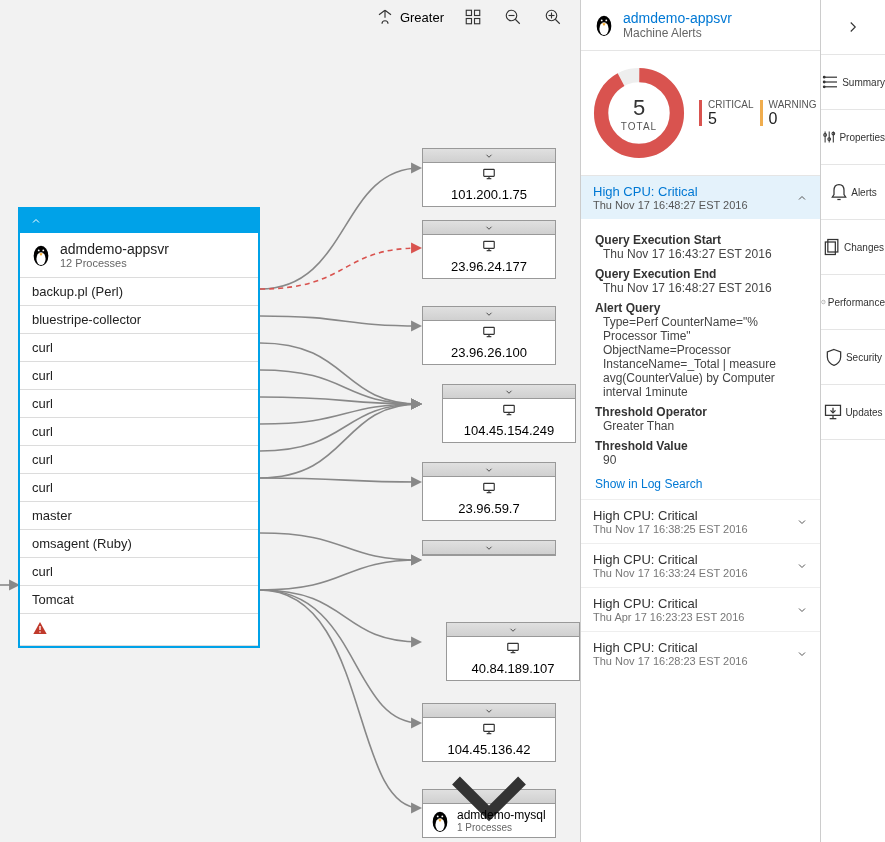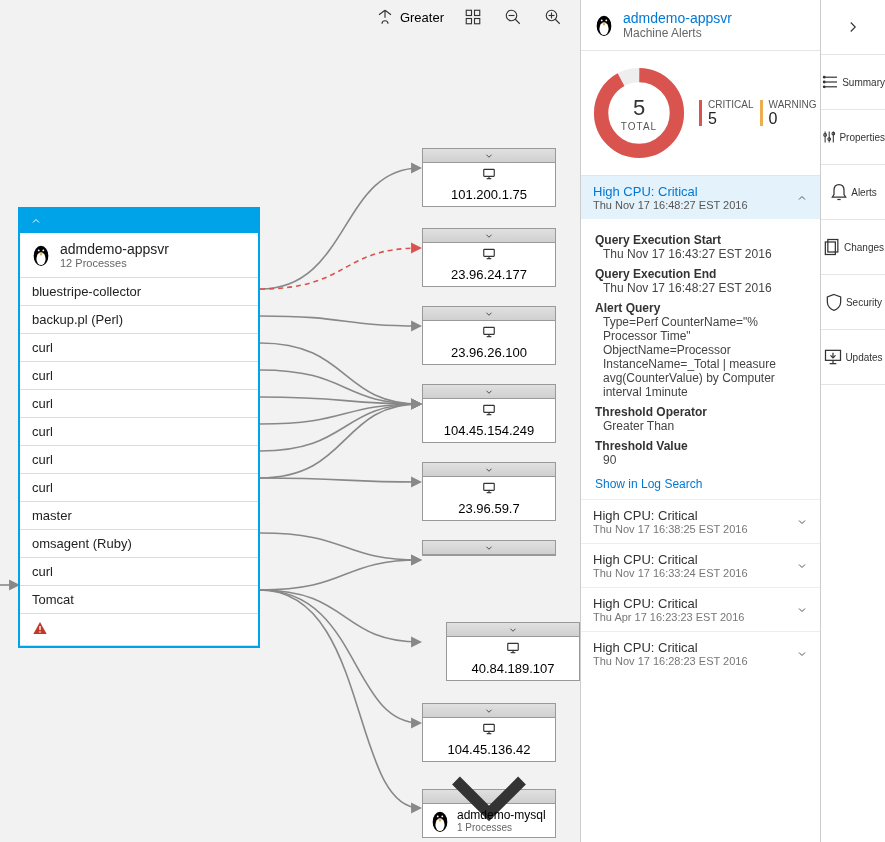--- a/index.html
+++ b/index.html
@@ -228,22 +228,22 @@
           <circle cx="9.5" cy="8" r="1" fill="#fff"></circle>
           <circle cx="14.5" cy="8" r="1" fill="#fff"></circle>
           <path class="beak" d="M10 11 L14 11 L12 14 z"></path>
         </svg>
       <div class="txt">
         <div class="mname">admdemo-appsvr</div>
         <div class="sub">12 Processes</div>
       </div>
     </div>
     <div id="proc-list">
+        <div class="proc">backup.pl (Perl)</div>
         <div class="proc">bluestripe-collector</div>
-        <div class="proc">backup.pl (Perl)</div>
         <div class="proc">curl</div>
         <div class="proc">curl</div>
         <div class="proc">curl</div>
         <div class="proc">curl</div>
         <div class="proc">curl</div>
         <div class="proc">curl</div>
         <div class="proc">master</div>
         <div class="proc">omsagent (Ruby)</div>
         <div class="proc">curl</div>
         <div class="proc">Tomcat</div>
@@ -266,21 +266,21 @@
         </div>
         <div class="tbody">
           <svg class="mon" viewBox="0 0 24 24">
             <rect x="3" y="4" width="18" height="12" rx="1" fill="none" stroke="#333" stroke-width="2"></rect>
             <line x1="8" y1="20" x2="16" y2="20" stroke="#333" stroke-width="2"></line>
             <line x1="12" y1="16" x2="12" y2="20" stroke="#333" stroke-width="2"></line>
           </svg>
           <span>101.200.1.75</span>
         </div>
       </div>
-      <div class="target" style="left: 422px; top: 228px;">
+      <div class="target" style="left: 422px; top: 220px;">
         <div class="thead">
           <svg viewBox="0 0 24 24">
             <path d="M6 9 L12 15 L18 9" stroke="#333" fill="none" stroke-width="2"></path>
           </svg>
         </div>
         <div class="tbody">
           <svg class="mon" viewBox="0 0 24 24">
             <rect x="3" y="4" width="18" height="12" rx="1" fill="none" stroke="#333" stroke-width="2"></rect>
             <line x1="8" y1="20" x2="16" y2="20" stroke="#333" stroke-width="2"></line>
             <line x1="12" y1="16" x2="12" y2="20" stroke="#333" stroke-width="2"></line>
@@ -296,21 +296,21 @@
         </div>
         <div class="tbody">
           <svg class="mon" viewBox="0 0 24 24">
             <rect x="3" y="4" width="18" height="12" rx="1" fill="none" stroke="#333" stroke-width="2"></rect>
             <line x1="8" y1="20" x2="16" y2="20" stroke="#333" stroke-width="2"></line>
             <line x1="12" y1="16" x2="12" y2="20" stroke="#333" stroke-width="2"></line>
           </svg>
           <span>23.96.26.100</span>
         </div>
       </div>
-      <div class="target" style="left: 422px; top: 384px;">
+      <div class="target" style="left: 442px; top: 384px;">
         <div class="thead">
           <svg viewBox="0 0 24 24">
             <path d="M6 9 L12 15 L18 9" stroke="#333" fill="none" stroke-width="2"></path>
           </svg>
         </div>
         <div class="tbody">
           <svg class="mon" viewBox="0 0 24 24">
             <rect x="3" y="4" width="18" height="12" rx="1" fill="none" stroke="#333" stroke-width="2"></rect>
             <line x1="8" y1="20" x2="16" y2="20" stroke="#333" stroke-width="2"></line>
             <line x1="12" y1="16" x2="12" y2="20" stroke="#333" stroke-width="2"></line>
@@ -534,20 +534,27 @@
     </div>
     <div class="cell">
       <svg viewBox="0 0 24 24">
         <rect x="7" y="3" width="12" height="15"></rect>
         <rect x="4" y="6" width="12" height="15"></rect>
       </svg>
       <span>Changes</span>
     </div>
     <div class="cell">
       <svg viewBox="0 0 24 24">
+        <circle cx="12" cy="12" r="9"></circle>
+        <line x1="12" y1="12" x2="17" y2="8"></line>
+      </svg>
+      <span>Performance</span>
+    </div>
+    <div class="cell">
+      <svg viewBox="0 0 24 24">
         <path d="M12 3 L20 6 L20 12 C20 17 16 21 12 22 C8 21 4 17 4 12 L4 6 Z"></path>
       </svg>
       <span>Security</span>
     </div>
     <div class="cell">
       <svg viewBox="0 0 24 24">
         <rect x="3" y="4" width="18" height="12"></rect>
         <line x1="8" y1="20" x2="16" y2="20"></line>
         <line x1="12" y1="16" x2="12" y2="20"></line>
         <line x1="12" y1="7" x2="12" y2="12"></line>

